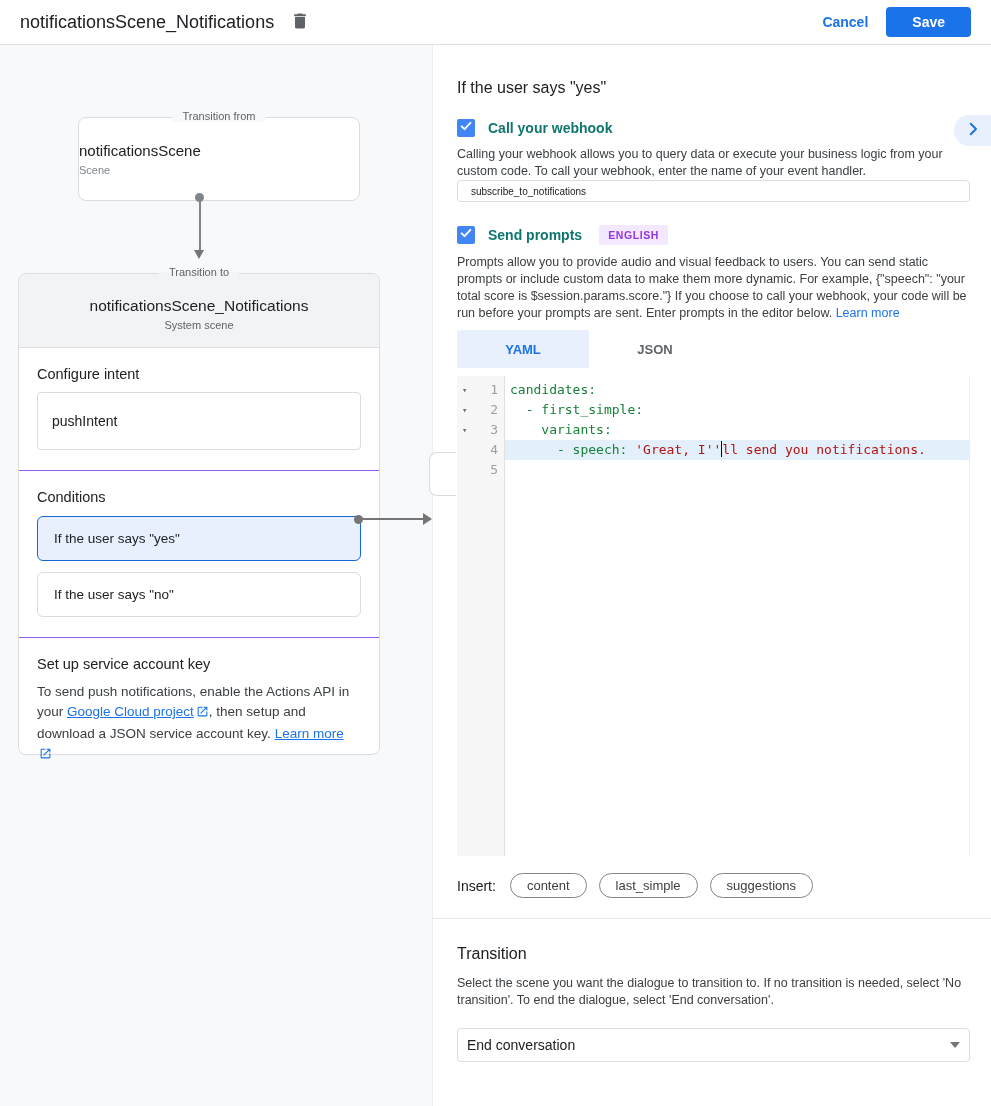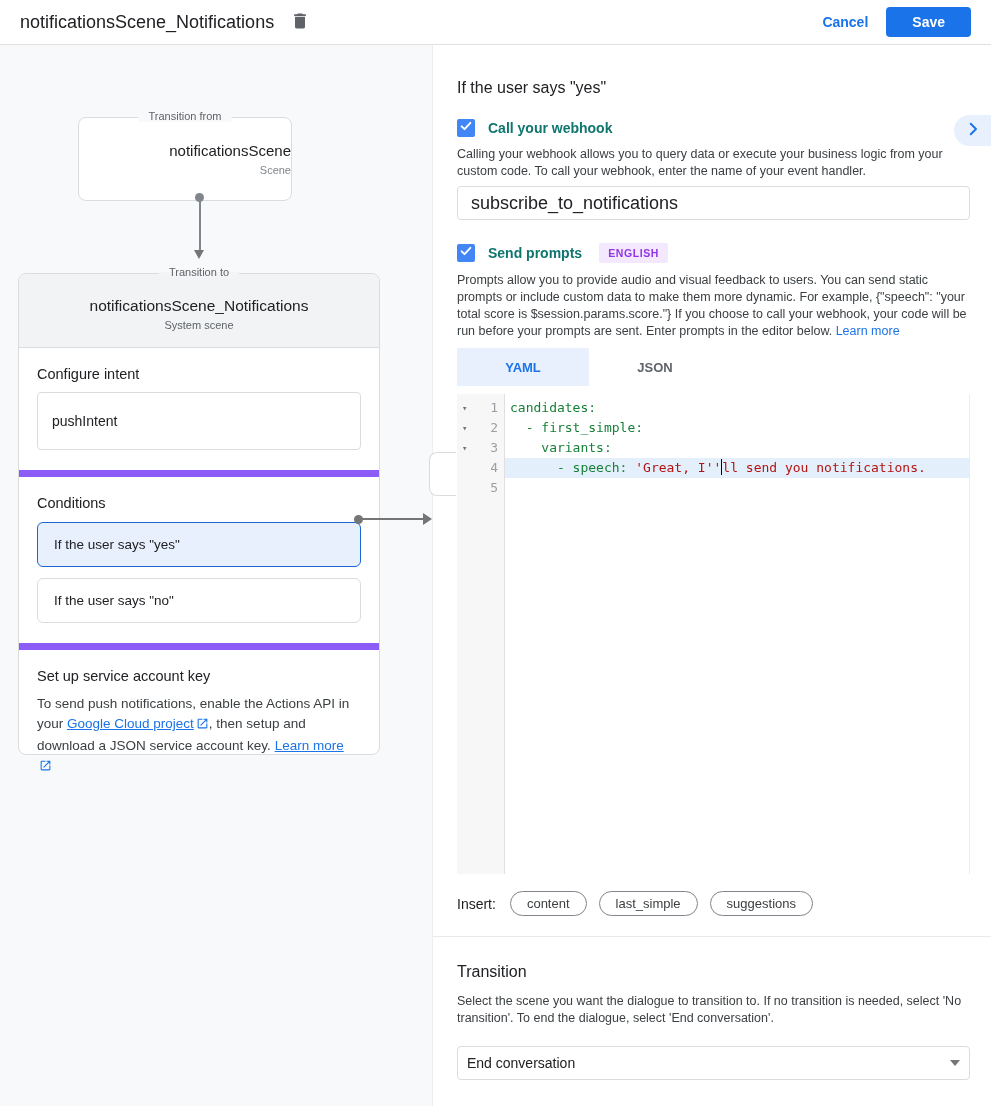--- a/index.html
+++ b/index.html
@@ -16,41 +16,41 @@
   .cancel-btn { background:none; border:none; color:#1a73e8; font-size:14px; font-weight:bold; cursor:pointer; font-family:inherit; }
   .save-btn { background:#1a73e8; color:#fff; border:none; border-radius:4px; font-size:14px; font-weight:bold;
               padding:7px 26px; cursor:pointer; font-family:inherit; }
 
   
   .cols { display:flex; height:1061px; }
   .left-col { position:relative; width:433px; background:#f8f9fa; border-right:1px solid #eceef0; flex:none; }
   .right-col { flex:1; background:#fff; display:flex; flex-direction:column; }
 
   
-  .from-box { position:absolute; left:78px; top:72px; width:214px; height:84px; background:#fff;
-              border:1px solid #dadce0; border-radius:8px; text-align:right; }
+  .from-box { position:absolute; left:78px; top:72px; width:282px; height:84px; background:#fff;
+              border:1px solid #dadce0; border-radius:8px; text-align:left; }
   .legend { position:absolute; top:-8px; left:50%; transform:translateX(-50%); font-size:11px; color:#5f6368;
             background:#f8f9fa; padding:0 10px; white-space:nowrap; }
   .from-box .box-title { margin-top:24px; font-size:15px; color:#202124; }
   .from-box .box-sub { margin-top:5px; font-size:11px; color:#80868b; }
 
   .v-arrow { position:absolute; left:194px; top:148px; width:11px; height:68px; }
   .v-arrow .dot { position:absolute; left:1px; top:0; width:9px; height:9px; border-radius:50%; background:#80868b; }
   .v-arrow .stem { position:absolute; left:4.5px; top:6px; width:2px; height:52px; background:#80868b; }
   .v-arrow .head { position:absolute; left:0; top:57px; width:0; height:0;
                    border-left:5.5px solid transparent; border-right:5.5px solid transparent; border-top:9px solid #757575; }
 
   .to-box { position:absolute; left:18px; top:228px; width:362px; height:482px; background:#fff;
             border:1px solid #dadce0; border-radius:8px; }
   .to-box > .legend { background:linear-gradient(to bottom, #f8f9fa 50%, #f3f4f5 50%); }
   .to-header { height:74px; background:#f1f3f4; border-bottom:1px solid #dadce0; border-radius:8px 8px 0 0; text-align:center; }
   .to-header .box-title { padding-top:23px; font-size:15.5px; color:#202124; }
   .to-header .box-sub { margin-top:4px; font-size:11px; color:#5f6368; }
 
-  .panel-section { padding:18px 18px 20px 18px; border-bottom:7px solid #8b5cf6; }
+  .panel-section { padding:18px 18px 20px 18px; border-bottom:1px solid #8b5cf6; }
   .panel-section:last-child { border-bottom:none; }
   .section-heading { font-size:14.5px; color:#202124; }
   .intent-input { margin-top:10px; height:58px; border:1px solid #dadce0; border-radius:4px; background:#fff;
                   display:flex; align-items:center; padding:0 14px; font-size:14px; color:#202124; }
 
   .cond-item { margin-top:11px; height:45px; border:1px solid #dadce0; border-radius:6px; background:#fff;
                display:flex; align-items:center; padding:0 16px; font-size:13.5px; color:#202124; cursor:pointer; }
   .cond-item.selected { background:#e8f0fe; border:1.5px solid #1967d2; }
 
   .sa-text { margin-top:10px; font-size:13.5px; line-height:20px; color:#3c4043; }
@@ -75,22 +75,22 @@
   .check-row { display:flex; align-items:center; margin-top:22px; gap:13px; }
   .checkbox { width:18px; height:18px; border-radius:2px; background:#4285f4; display:flex; align-items:center;
               justify-content:center; cursor:pointer; flex:none; }
   .check-label { font-size:14px; font-weight:bold; color:#0f766e; }
   .badge { font-size:10.5px; font-weight:bold; letter-spacing:0.6px; color:#9334e6; background:#f3e8fd;
            padding:4px 9px; border-radius:2px; margin-left:4px; }
 
   .desc { margin-top:9px; font-size:12.5px; line-height:17px; color:#3c4043; }
   .desc a { color:#1a73e8; text-decoration:none; }
 
-  .text-input { margin-top:6px; width:100%; height:34px; border:1px solid #dadce0; border-radius:4px;
-                font-family:inherit; font-size:18px; color:#202124; padding:0 13px; outline:none; background:#fff; }
+  .text-input { margin-top:0; width:100%; height:22px; border:1px solid #dadce0; border-radius:4px;
+                font-family:inherit; font-size:10px; color:#202124; padding:0 13px; outline:none; background:#fff; }
 
   .tabs { display:flex; margin-top:8px; }
   .tab { width:132px; height:38px; display:flex; align-items:center; justify-content:center;
          font-size:13px; font-weight:bold; color:#5f6368; cursor:pointer; border-radius:2px 2px 0 0; }
   .tab.active { color:#1a73e8; background:#e8f0fe; }
 
   .code-editor { position:relative; margin-top:8px; height:480px; border-right:1px solid #ececec;
                  font-family:"DejaVu Sans Mono","Liberation Mono", monospace; font-size:13px; overflow:hidden; }
   .code-editor::before { content:''; position:absolute; left:0; top:0; bottom:0; width:47px;
                          background:#f7f7f7; border-right:1px solid #e0e0e0; }

